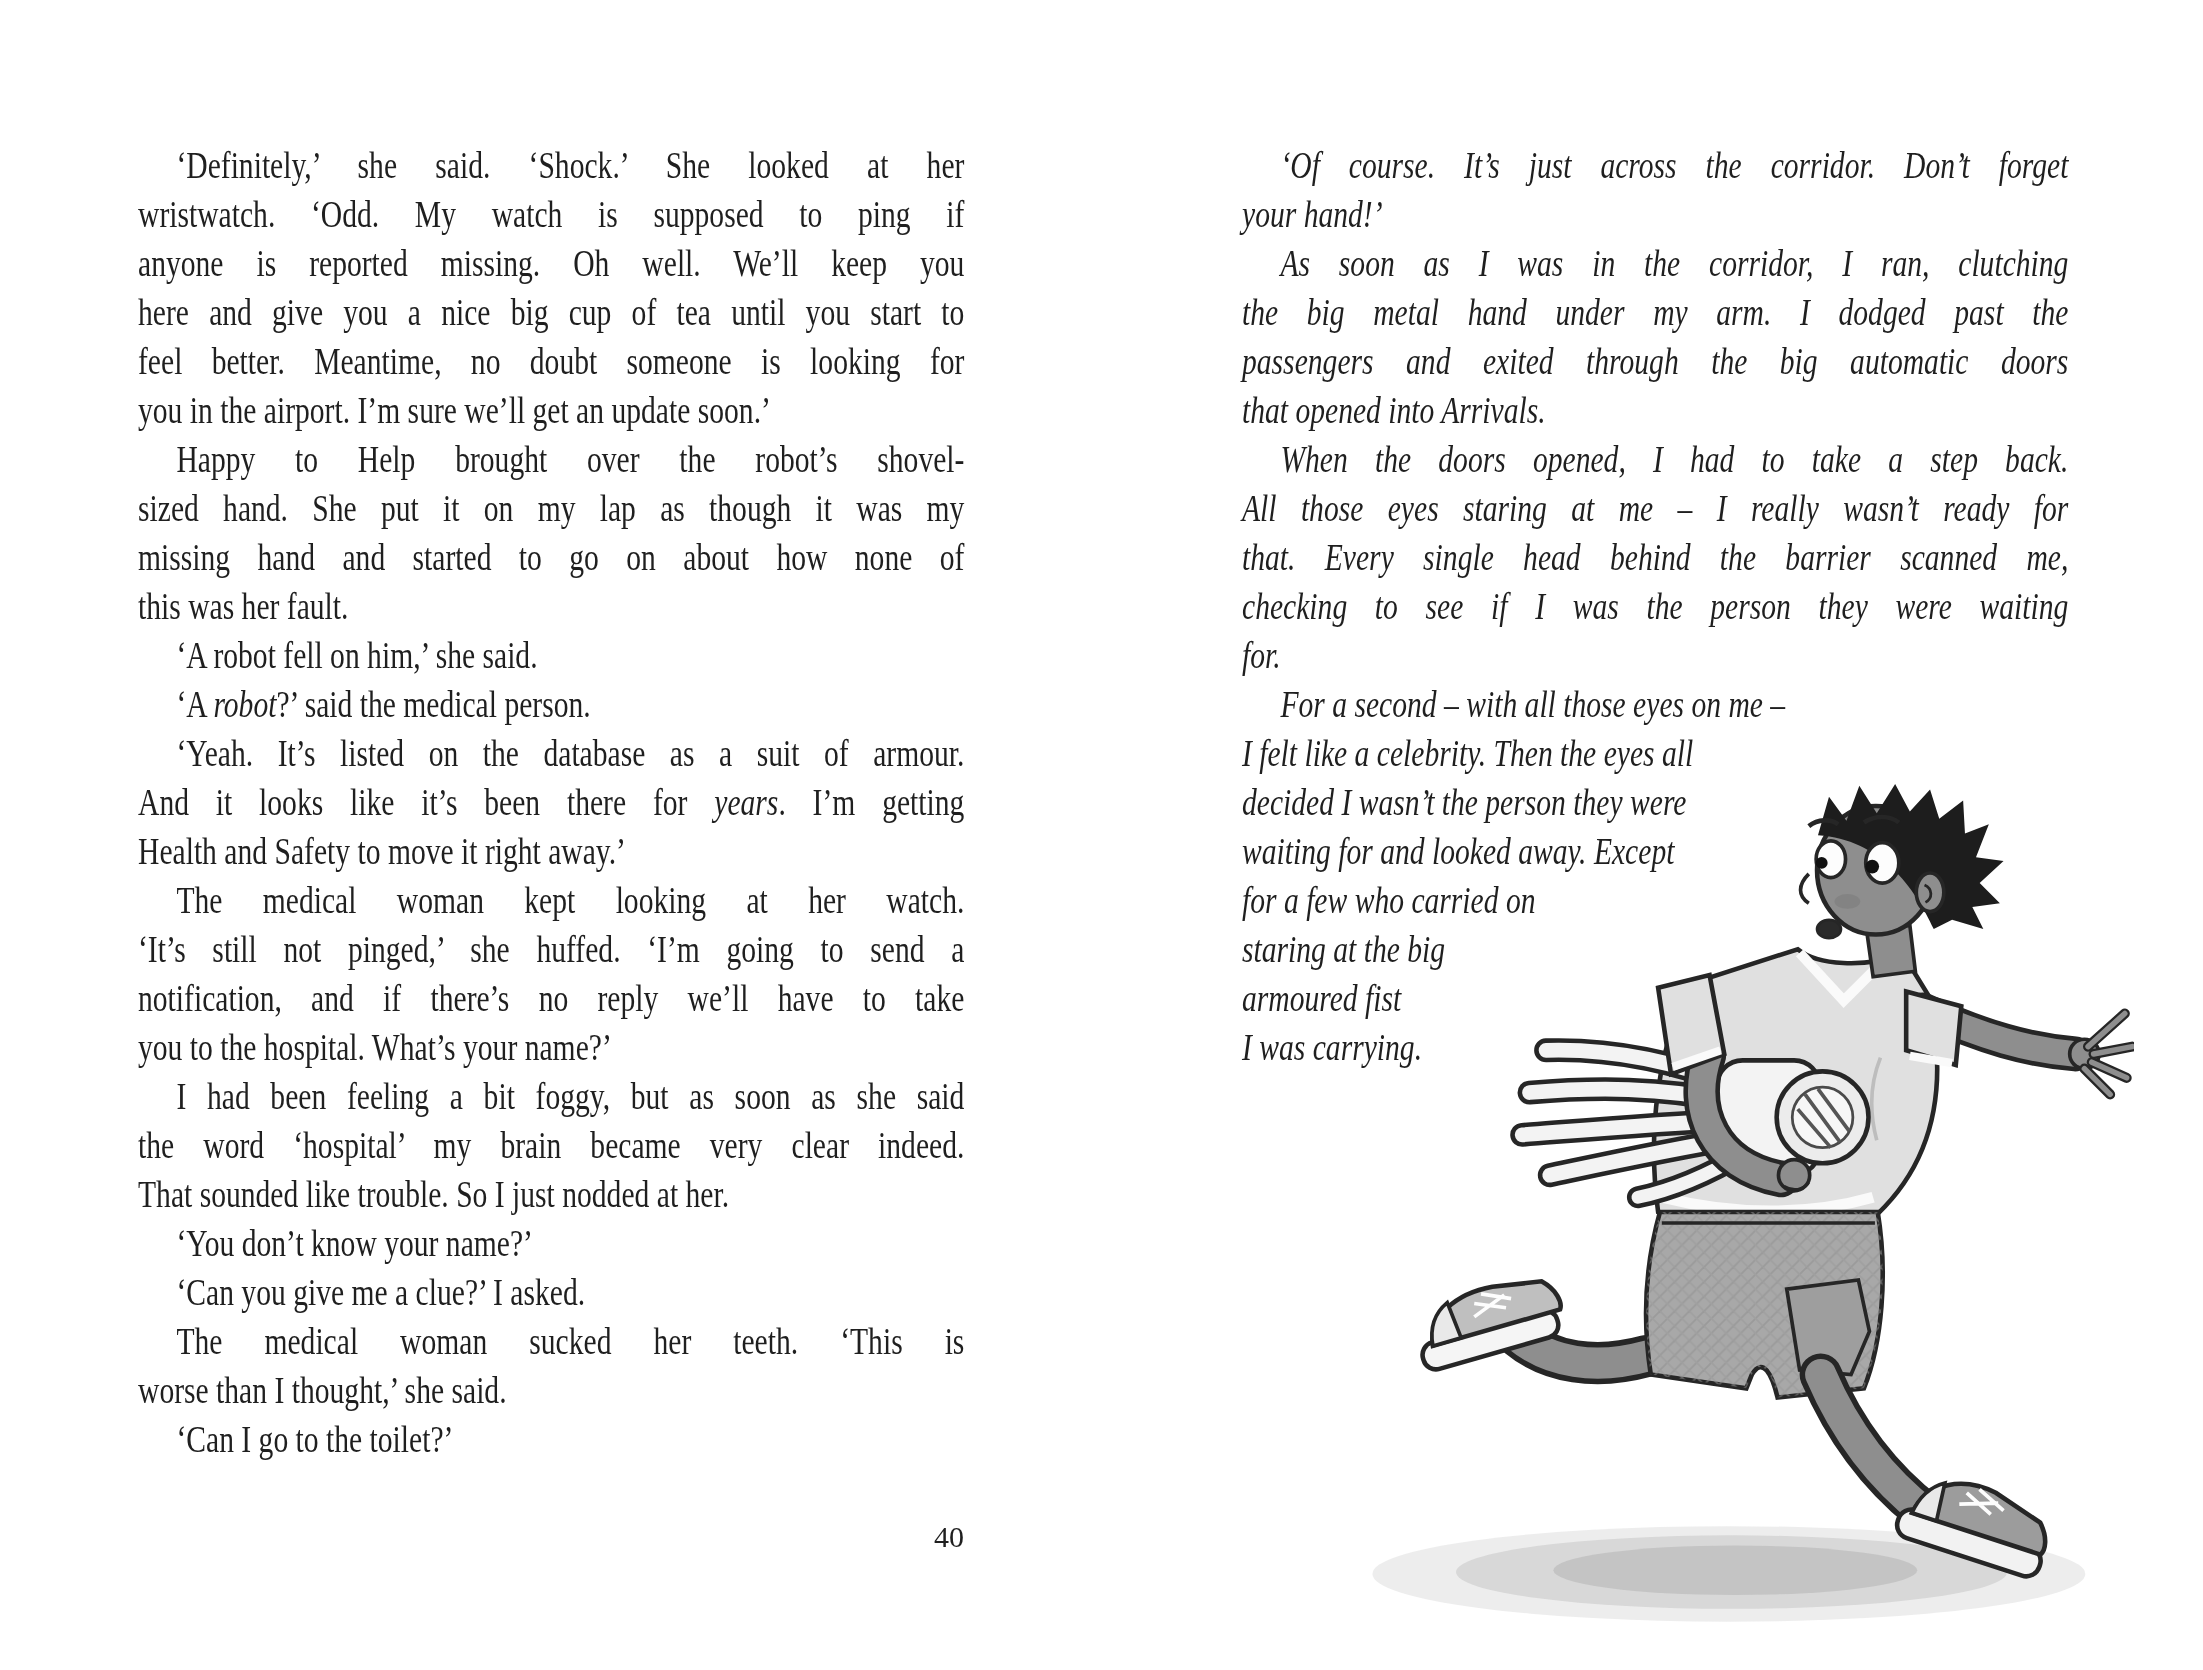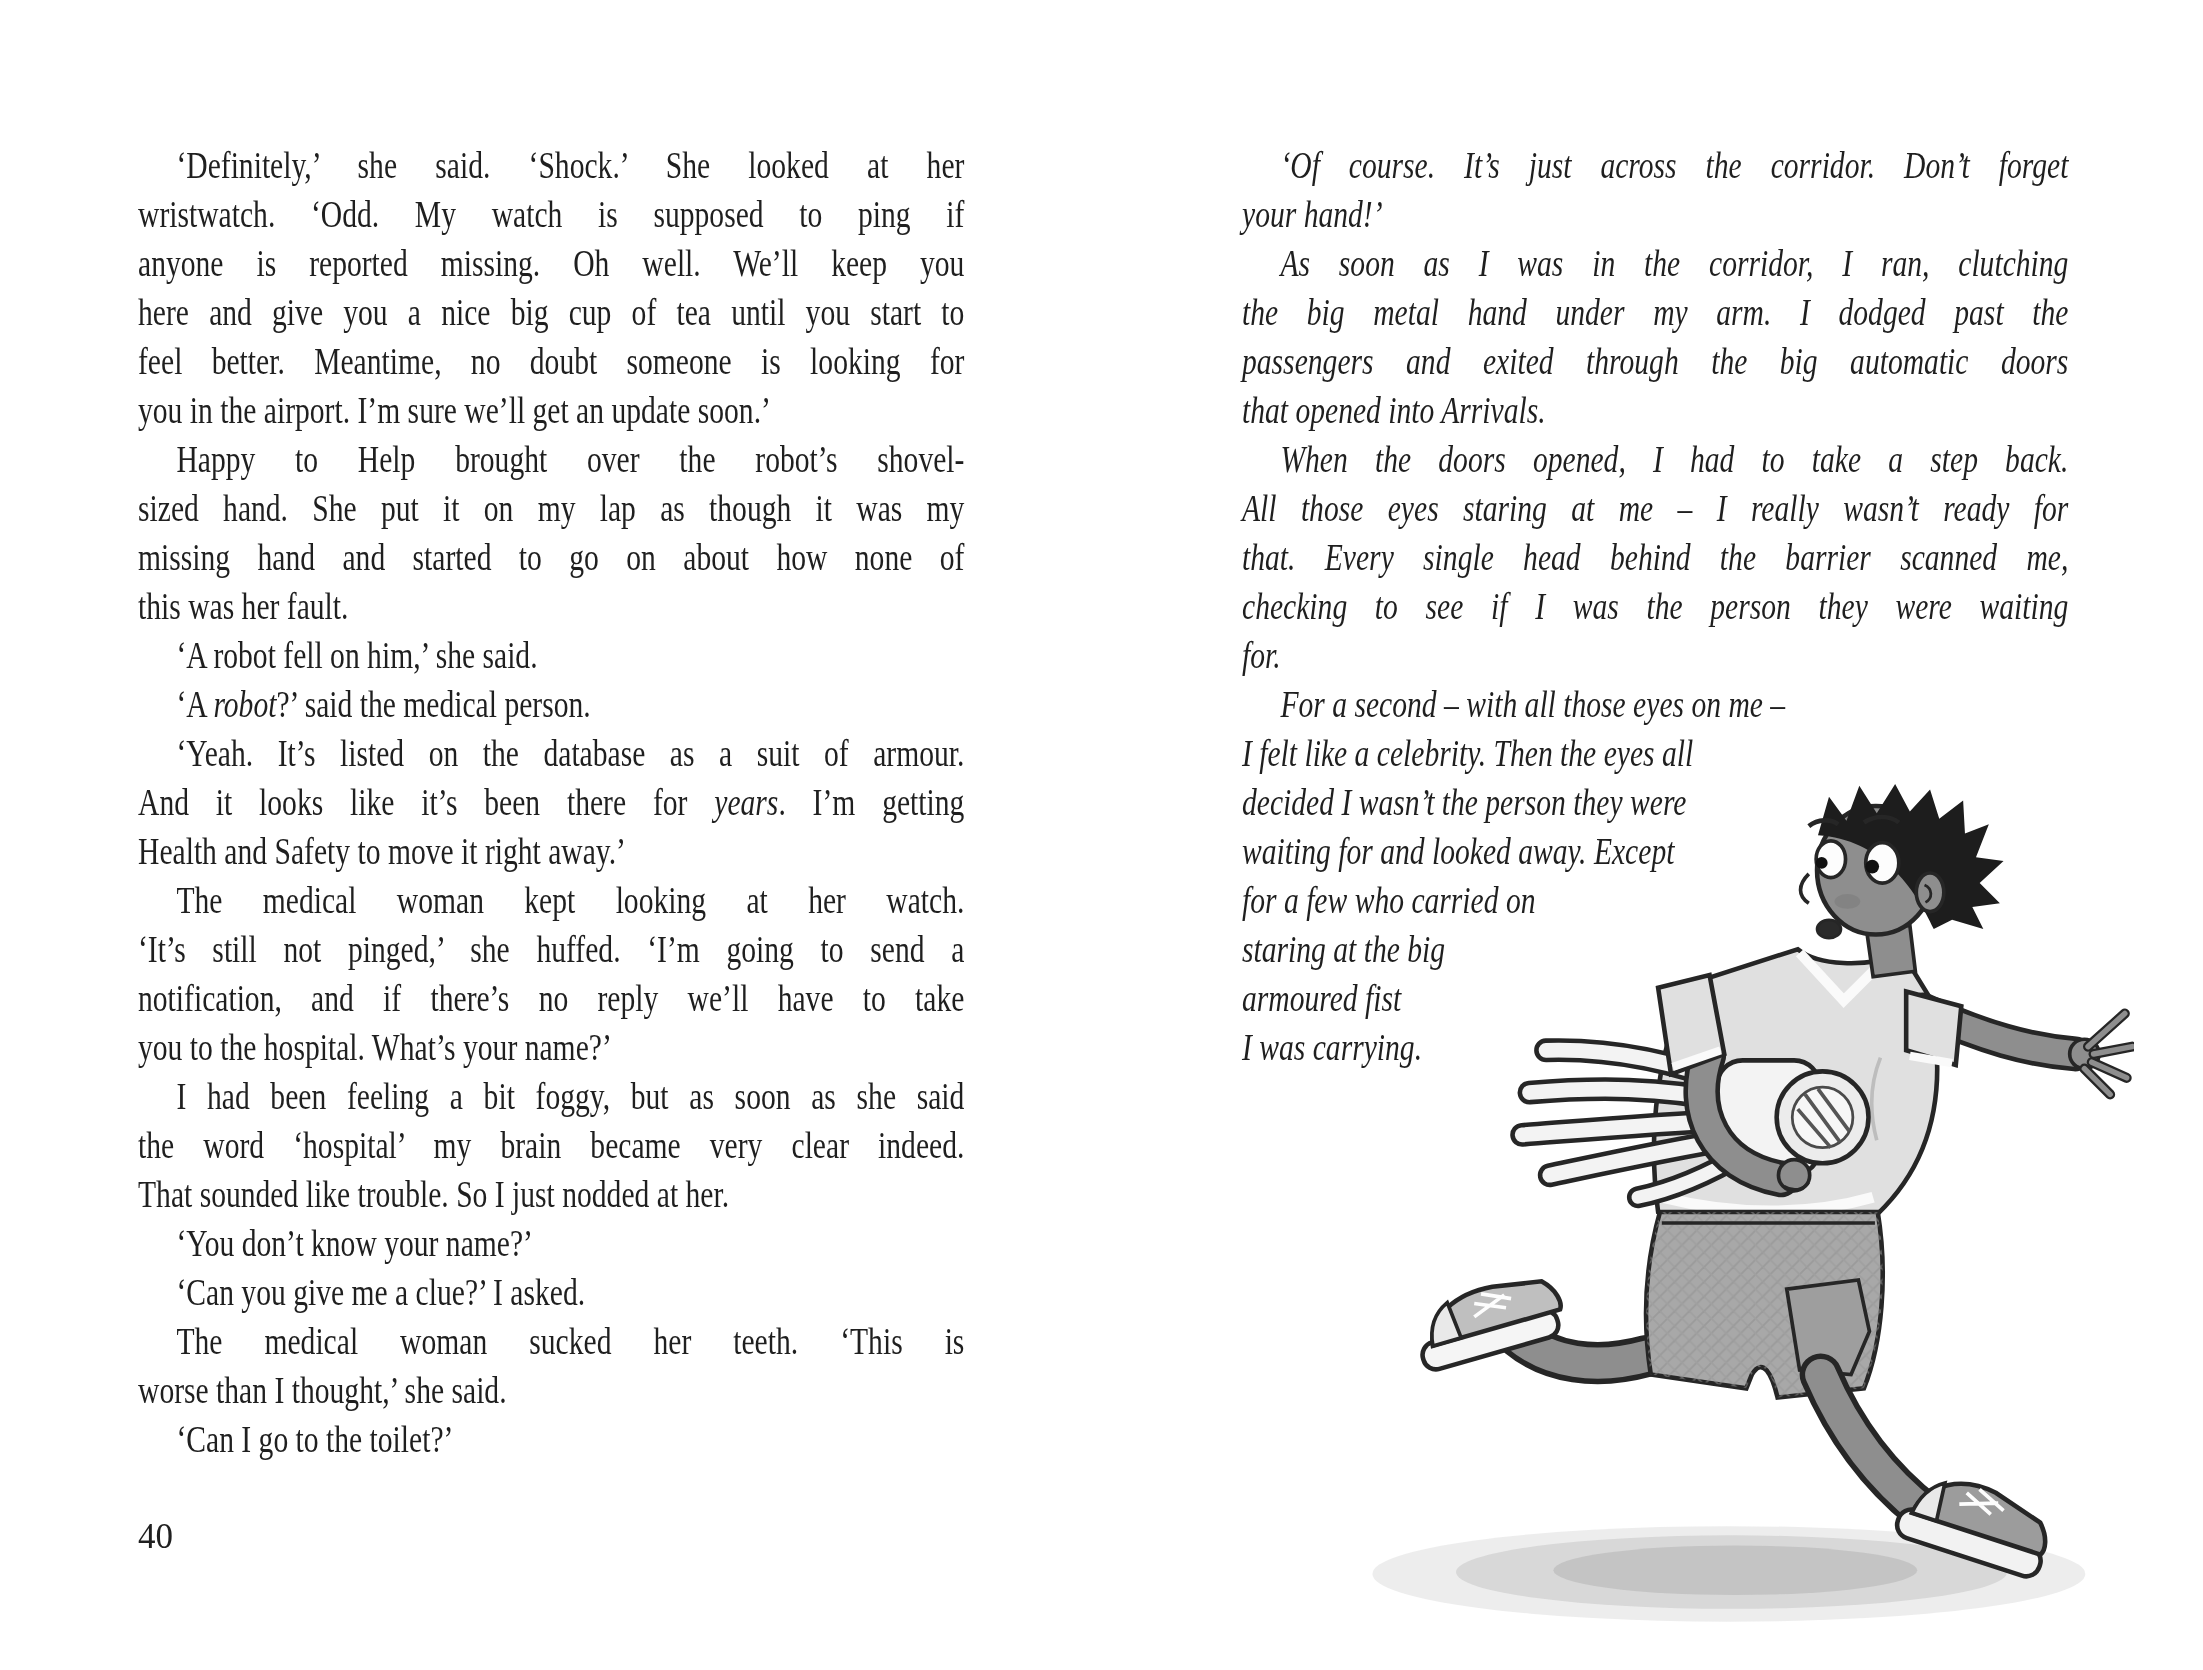--- a/index.html
+++ b/index.html
@@ -32,22 +32,22 @@
   .line { min-height: 49px; }
   .jl   { text-align: justify; text-align-last: justify; }
   .ind  { text-indent: 48px; }
   .it   { font-style: italic; }
 
   .folio {
     position: absolute;
     left: 138px;
     top: 1515px;
     width: 826px;
-    text-align: left;
-    font-size: 35px;
+    text-align: right;
+    font-size: 30px;
     line-height: 44px;
   }
 
   .illustration {
     position: absolute;
     left: 264px;   
     top: 782px;
     width: 768px;
     height: 882px;
     margin: 0;

